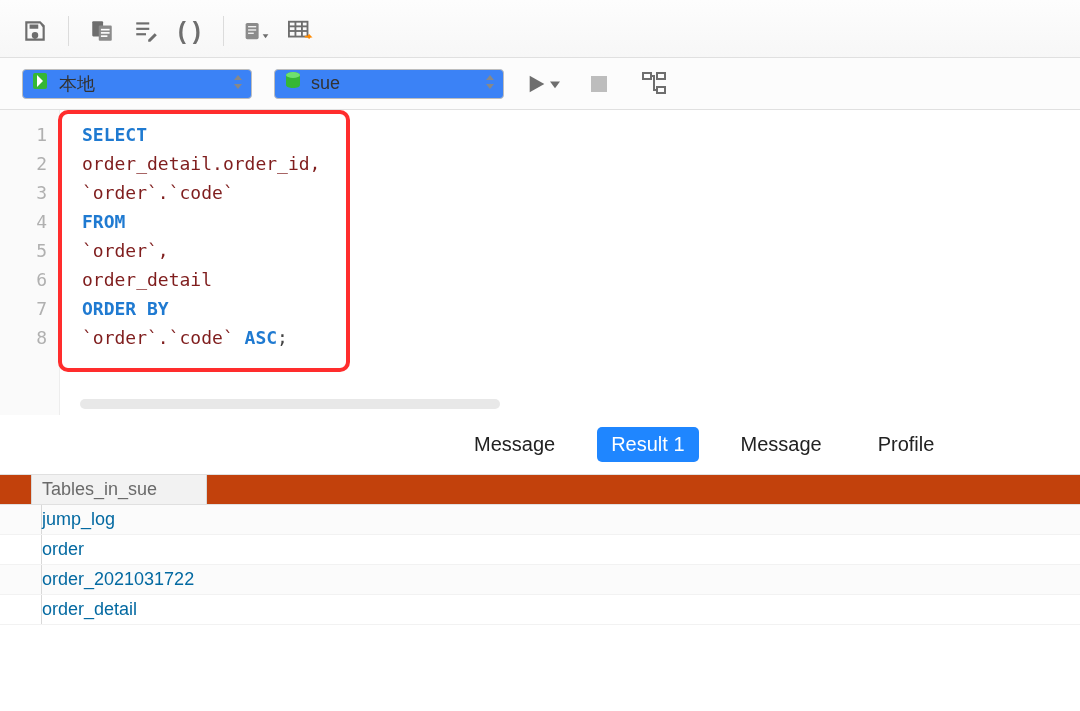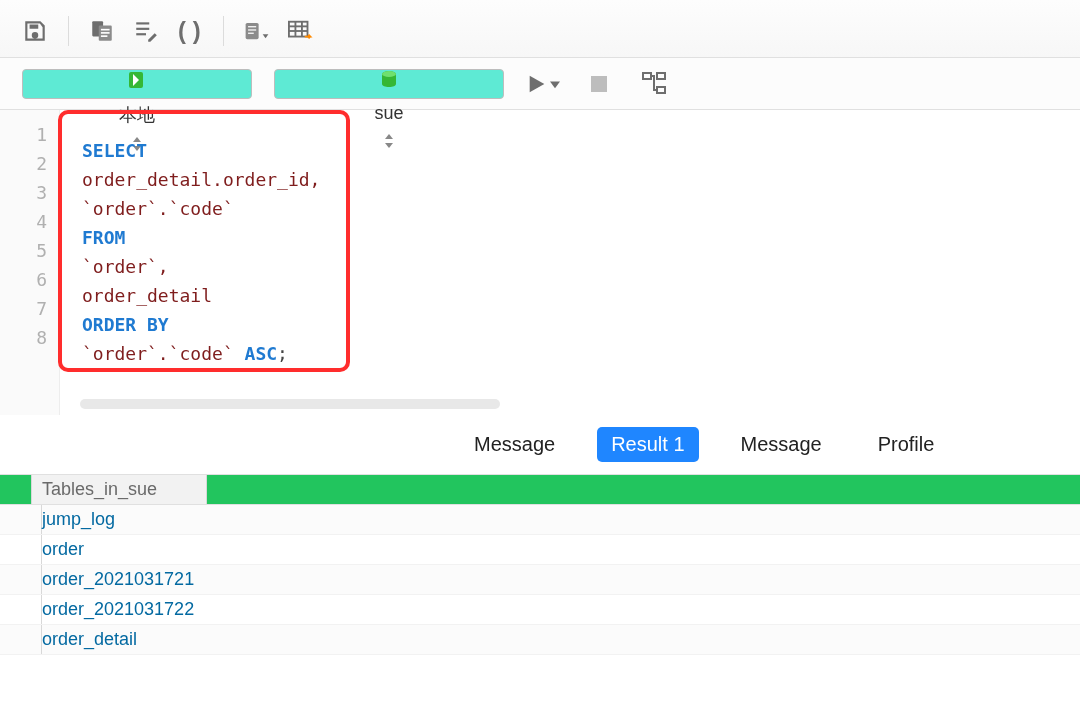--- a/index.html
+++ b/index.html
@@ -50,26 +50,25 @@
     background: #fcfcfc;
     height: 52px;
   }
   .dropdown {
     display: flex;
     align-items: center;
     width: 230px;
     height: 30px;
     border: 1px solid #bdbdbd;
     border-radius: 4px;
-    background: #5eead4;
+    background: #3b82f6;
     padding: 0 8px;
     font-size: 18px;
     cursor: pointer;
     gap: 8px;
-    flex-direction: column;
   }
   .dropdown .dd-label { flex: 1; }
   .caret-ud svg { width: 10px; height: 14px; }
   .run-btn { display: flex; align-items: center; gap: 2px; cursor: pointer; }
   .run-btn svg { width: 22px; height: 22px; }
   .stop-btn svg { width: 20px; height: 20px; }
   .explain-btn svg { width: 26px; height: 24px; }
 
   
   .editor-area {
@@ -94,21 +93,20 @@
     flex: 1;
     padding: 10px 0 0 22px;
     position: relative;
   }
   .code {
     font-family: "SF Mono", Menlo, Consolas, monospace;
     font-size: 18px;
     line-height: 29px;
     white-space: pre;
     color: #444;
-    margin-top: 16px;
   }
   .code .kw { color: #1f7ad1; font-weight: 600; }
   .code .plain { color: #7f1d1d; }
   .code .punct { color: #444; }
 
   .red-box {
     position: absolute;
     top: 0px;
     left: -2px;
     width: 292px;
@@ -148,21 +146,21 @@
     color: #ffffff;
     font-weight: 500;
   }
 
   
   .col-row {
     display: flex;
     align-items: center;
     height: 30px;
     border-bottom: 1px solid #e0e0e0;
-    background: #22c55e;
+    background: #c2410c;
   }
   .col-head {
     padding: 0 10px;
     height: 100%;
     display: flex;
     align-items: center;
     font-size: 18px;
     color: #6a6a6a;
     border-right: 1px solid #d8d8d8;
     width: 175px;
@@ -343,24 +341,20 @@
       <div class="data-row">
         <div class="corner"></div>
         <div>jump_log</div>
       </div>
       <div class="data-row">
         <div class="corner"></div>
         <div>order</div>
       </div>
       <div class="data-row">
         <div class="corner"></div>
-        <div>order_2021031721</div>
-      </div>
-      <div class="data-row">
-        <div class="corner"></div>
         <div>order_2021031722</div>
       </div>
       <div class="data-row">
         <div class="corner"></div>
         <div>order_detail</div>
       </div>
     </div>
 </div>
 
 </body></html>

